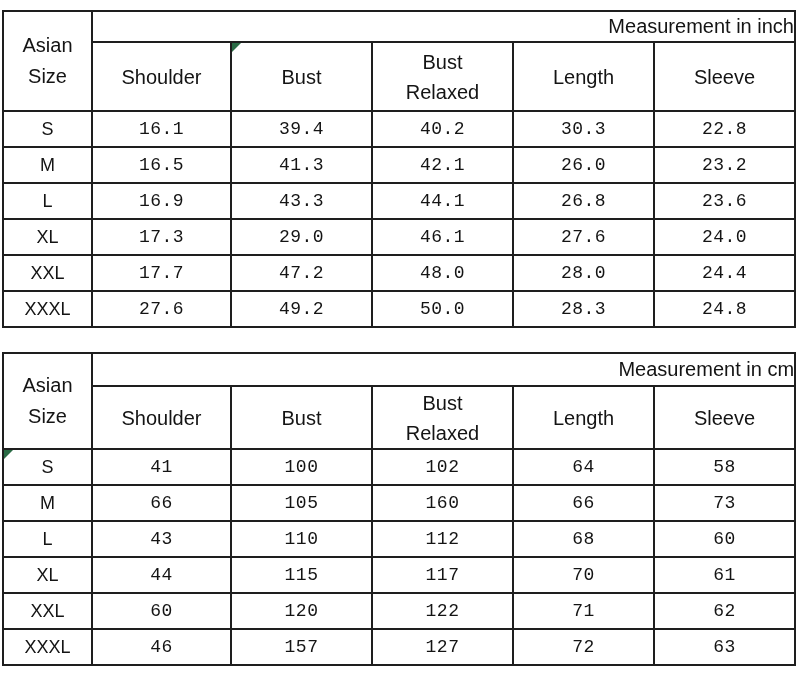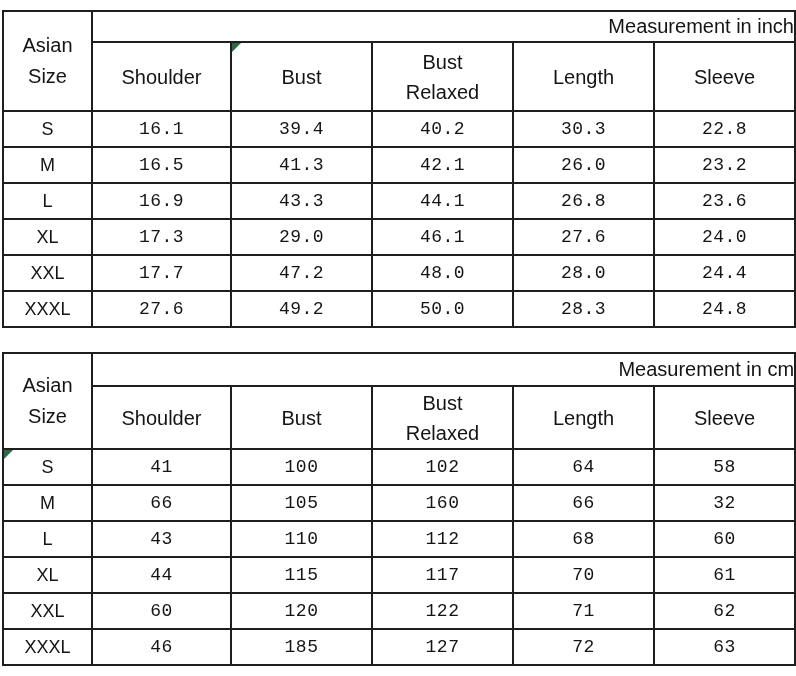--- a/index.html
+++ b/index.html
@@ -179,21 +179,21 @@
         <td class="value-cell">102</td>
         <td class="value-cell">64</td>
         <td class="value-cell">58</td>
       </tr>
       <tr class="data-row">
         <td class="size-cell">M</td>
         <td class="value-cell">66</td>
         <td class="value-cell">105</td>
         <td class="value-cell">160</td>
         <td class="value-cell">66</td>
-        <td class="value-cell">32</td>
+        <td class="value-cell">73</td>
       </tr>
       <tr class="data-row">
         <td class="size-cell">L</td>
         <td class="value-cell">43</td>
         <td class="value-cell">110</td>
         <td class="value-cell">112</td>
         <td class="value-cell">68</td>
         <td class="value-cell">60</td>
       </tr>
       <tr class="data-row">
@@ -208,21 +208,21 @@
         <td class="size-cell">XXL</td>
         <td class="value-cell">60</td>
         <td class="value-cell">120</td>
         <td class="value-cell">122</td>
         <td class="value-cell">71</td>
         <td class="value-cell">62</td>
       </tr>
       <tr class="data-row">
         <td class="size-cell">XXXL</td>
         <td class="value-cell">46</td>
-        <td class="value-cell">185</td>
+        <td class="value-cell">157</td>
         <td class="value-cell">127</td>
         <td class="value-cell">72</td>
         <td class="value-cell">63</td>
       </tr>
     </tbody>
   </table>
 
 </div>
 
 </body></html>

